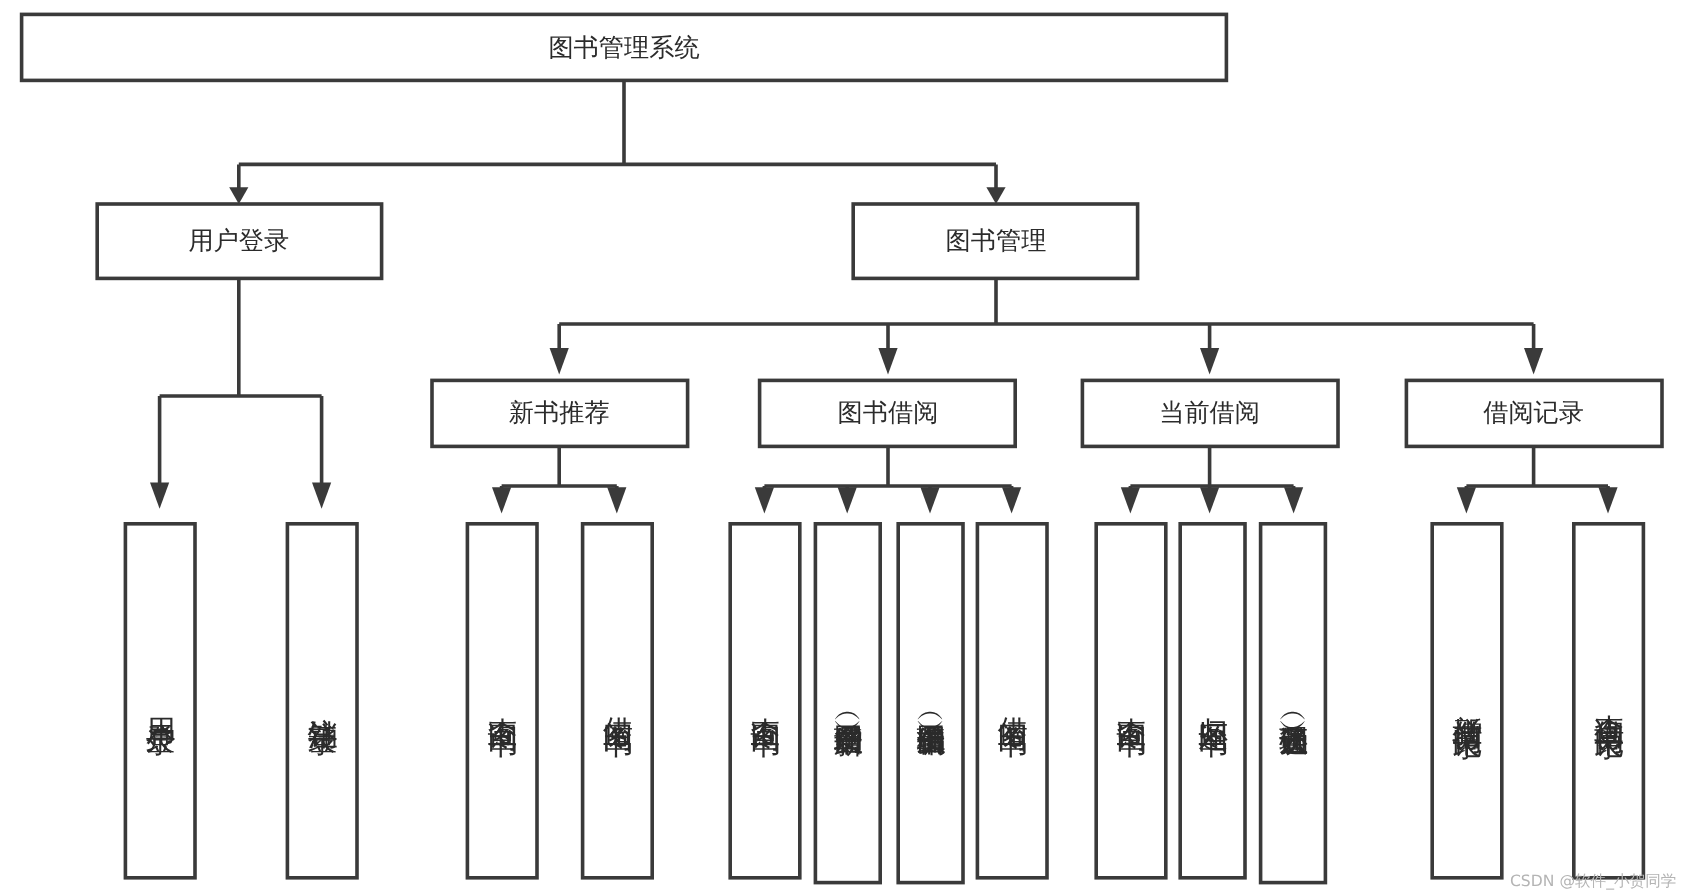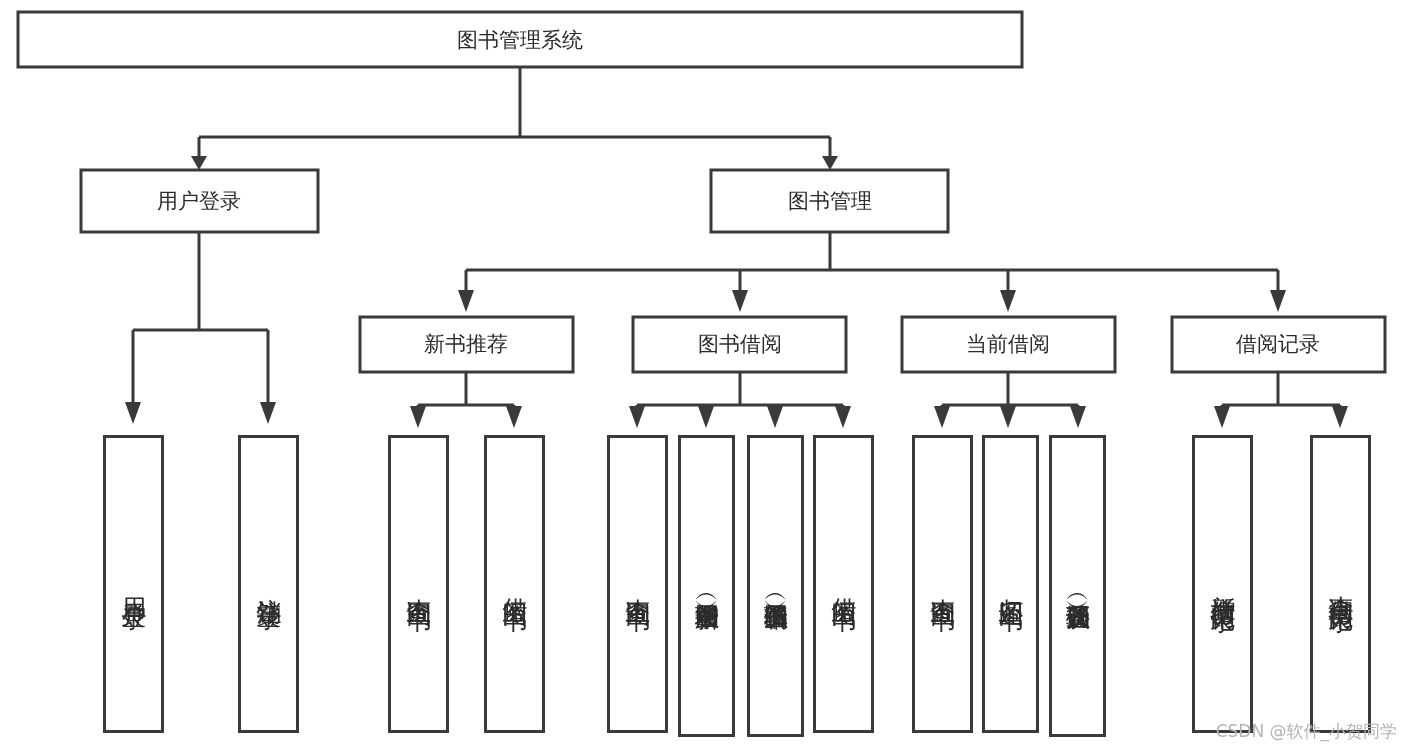--- a/index.html
+++ b/index.html
@@ -69,21 +69,21 @@
   }
   .vnode-text.tight {
     font-size: 24px;
     letter-spacing: 0px;
   }
   #watermark {
     position: absolute;
     right: 8px;
     bottom: 4px;
     font-family: "DejaVu Sans", "Liberation Sans", sans-serif;
-    font-size: 17px;
+    font-size: 13px;
     color: #b4b4b4;
     white-space: nowrap;
     pointer-events: none;
   }
 </style>
 </head>
 <body>
 
 <div id="diagram-root">
 

